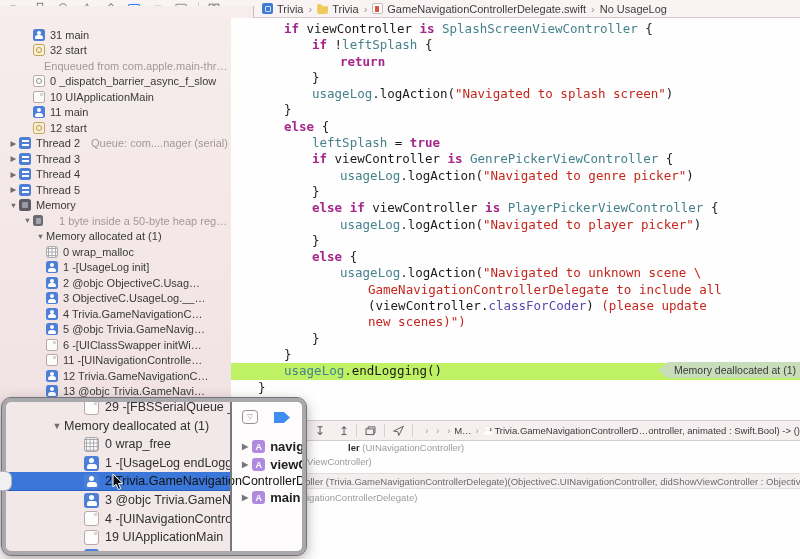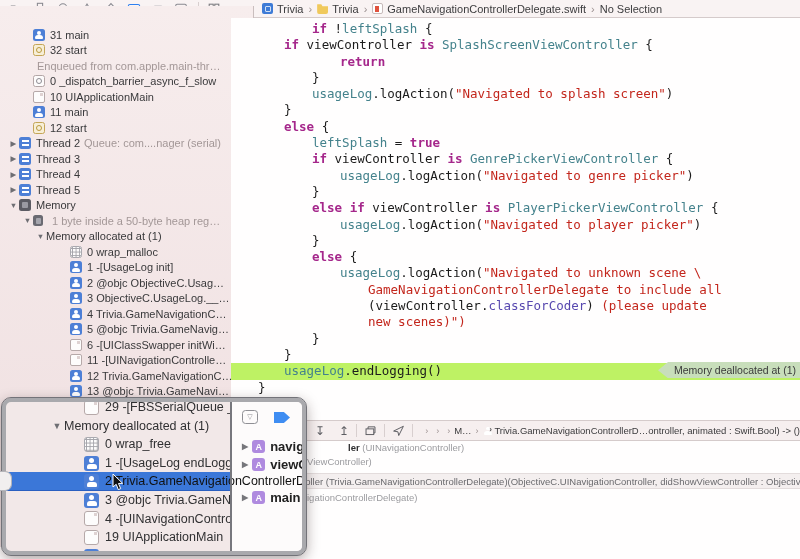--- a/index.html
+++ b/index.html
@@ -27,22 +27,22 @@
   .ci-swift { background:#fff; border:1px solid #c7baba; }
   .ci-swift::before { content:""; position:absolute; left:2px; top:2px; width:4px; height:6px; background:#e0523d; }
 
   
   .sidebar { position:absolute; left:0; top:6px; width:254px; height:541px;
              background:linear-gradient(#f7eded,#efdfe0); border-right:1px solid #c9bebe;
              padding-top:21px; overflow:hidden; }
   .srow { display:flex; align-items:center; height:15.5px; font-size:11px; color:#39393b; white-space:nowrap; overflow:hidden; }
   .marker { width:11px; flex:0 0 auto; font-size:7.5px; color:#6e6e73; text-align:center; }
   .marker:empty { width:0; }
-  .gtxt { color:#a39797; margin-left:4px; }
-  .dA{padding-left:8px}.dB{padding-left:33px}.dC{padding-left:22px}.dD{padding-left:35px}.dE{padding-left:70px}
+  .gtxt { color:#a39797; margin-left:11px; }
+  .dA{padding-left:8px}.dB{padding-left:33px}.dC{padding-left:22px}.dD{padding-left:35px}.dE{padding-left:46px}
 
   .icon { width:12px; height:12px; flex:0 0 auto; margin-right:5px; border-radius:2.5px; position:relative; }
   .ic-person { background:#4d7fd6; }
   .ic-person::before { content:""; position:absolute; left:4px; top:1.8px; width:4px; height:4px; border-radius:50%; background:#fff; }
   .ic-person::after { content:""; position:absolute; left:2px; top:6.6px; width:8px; height:4px; border-radius:3px 3px 1px 1px; background:#fff; }
   .ic-sys { background:#fdfbfb; border:1px solid #b3a6a6; }
   .ic-sys::before { content:""; position:absolute; inset:2px; border:1.4px solid #8c8c92; border-radius:50%; }
   .ic-start { background:#f7eed6; border:1px solid #c4a556; }
   .ic-start::before { content:""; position:absolute; inset:2px; border:1.4px solid #ba993e; border-radius:50%; }
   .ic-doc { background:#fdfcfc; border:1px solid #b6a9a9; border-radius:2px; }
@@ -217,21 +217,21 @@
         </span>
 
         <span class="crumb">
           <span class="cicon ci-swift"></span>
           <span>GameNavigationControllerDelegate.swift</span>
           <span class="csep">›</span>
         </span>
 
         <span class="crumb">
 
-          <span>No Selection</span>
+          <span>No UsageLog</span>
 
         </span>
       </div>
   </div>
 
   <div class="sidebar">
 
       <div class="srow dB">
         <span class="marker"></span>
         <span class="icon ic-person"></span>
@@ -403,22 +403,22 @@
       <div class="srow dE">
         <span class="marker"></span>
         <span class="icon ic-doc"></span>
         <span class="txt">14 -[UIClassSwapper initW…</span>
         <span class="gtxt"></span>
       </div>
     </div>
 
   <div class="editor">
     <div id="code">
+        <div class="codeline ind2"><span class="c-k">if </span><span class="c-p">viewController </span><span class="c-k">is </span><span class="c-t">SplashScreenViewController </span><span class="c-p">{</span></div>
         <div class="codeline ind3"><span class="c-k">if </span><span class="c-p">!</span><span class="c-t">leftSplash </span><span class="c-p">{</span></div>
-        <div class="codeline ind2"><span class="c-k">if </span><span class="c-p">viewController </span><span class="c-k">is </span><span class="c-t">SplashScreenViewController </span><span class="c-p">{</span></div>
         <div class="codeline ind4"><span class="c-k">return</span></div>
         <div class="codeline ind3"><span class="c-p">}</span></div>
         <div class="codeline ind3"><span class="c-t">usageLog</span><span class="c-p">.logAction(</span><span class="c-s">"Navigated to splash screen"</span><span class="c-p">)</span></div>
         <div class="codeline ind2"><span class="c-p">}</span></div>
         <div class="codeline ind2"><span class="c-k">else </span><span class="c-p">{</span></div>
         <div class="codeline ind3"><span class="c-t">leftSplash </span><span class="c-p">= </span><span class="c-k">true</span></div>
         <div class="codeline ind3"><span class="c-k">if </span><span class="c-p">viewController </span><span class="c-k">is </span><span class="c-t">GenrePickerViewController </span><span class="c-p">{</span></div>
         <div class="codeline ind4"><span class="c-t">usageLog</span><span class="c-p">.logAction(</span><span class="c-s">"Navigated to genre picker"</span><span class="c-p">)</span></div>
         <div class="codeline ind3"><span class="c-p">}</span></div>
         <div class="codeline ind3"><span class="c-k">else </span><span class="c-k">if </span><span class="c-p">viewController </span><span class="c-k">is </span><span class="c-t">PlayerPickerViewController </span><span class="c-p">{</span></div>

